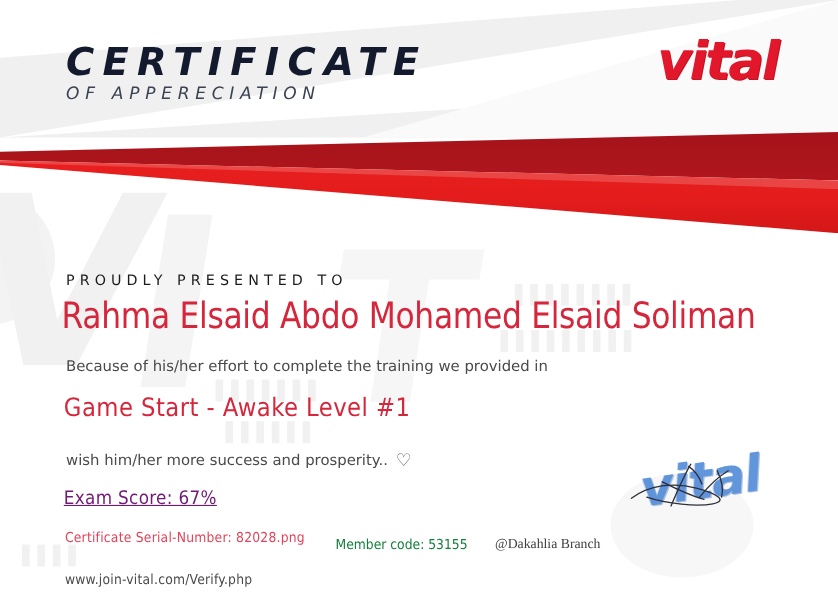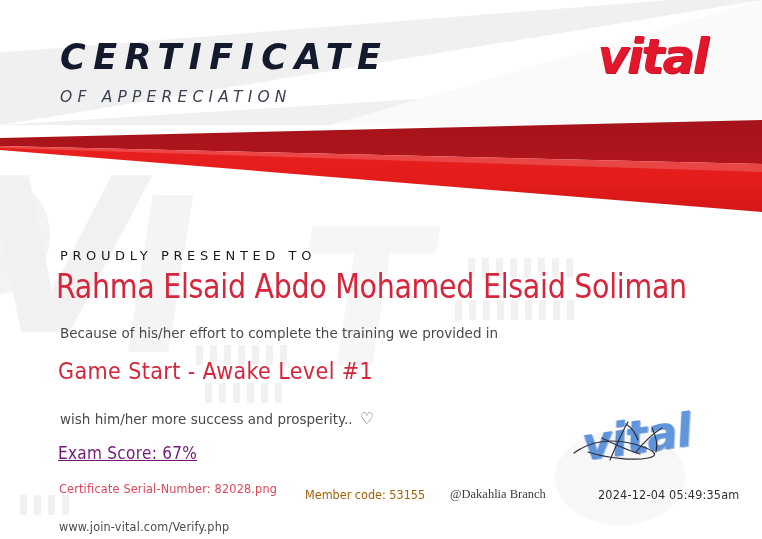--- a/index.html
+++ b/index.html
@@ -79,21 +79,21 @@
     font-size:35px; font-weight:bold;
     letter-spacing:7.5px;
     color:#131a2d;
     line-height:1;
   }
   .cert-sub {
     font-family:"DejaVu Sans", sans-serif;
     font-size:15.5px; font-weight:400;
     letter-spacing:5.2px;
     color:#3b4252;
-    margin-top:15px;
+    margin-top:3px;
     line-height:1;
   }
 
   .brand-logo {
     position:absolute; right:55px; top:32px;
     font-family:"DejaVu Sans", sans-serif;
     font-style:italic; font-weight:bold;
     font-size:48px;
     color:#e3172b;
     letter-spacing:-2px;
@@ -168,21 +168,21 @@
   .verify-url {
     position:absolute; left:59px; top:286px;
     font-family:"DejaVu Sans Condensed","DejaVu Sans", sans-serif;
     font-size:12.5px; color:#4a4a4a; letter-spacing:.2px;margin-top:18px;
   }
 
   
   .member-code {
     position:absolute; left:305px; top:487px;
     font-family:"DejaVu Sans Condensed","DejaVu Sans", sans-serif;
-    font-size:12.5px; color:#a16207;
+    font-size:12.5px; color:#15803d;
   }
   .branch {
     position:absolute; left:450px; top:487px;
     font-family:Liberation Serif, serif;
     font-size:12.5px; color:#3d3d3d;
   }
   .issued-date {
     position:absolute; left:598px; top:487px;
     font-family:"DejaVu Sans Condensed","DejaVu Sans", sans-serif;
     font-size:12.5px; color:#2f2f2f; letter-spacing:.2px;
@@ -288,21 +288,20 @@
       <span>wish him/her more success and prosperity..</span>
       <span class="heart-icon">♡</span>
     </div>
     <div class="score">Exam Score: 67%</div>
     <div class="serial">Certificate Serial-Number: 82028.png</div>
     <div class="verify-url">www.join-vital.com/Verify.php</div>
   </div>
 
   <div class="member-code">Member code: 53155</div>
   <div class="branch">@Dakahlia Branch</div>
-  <div class="issued-date">2024-12-04 05:49:35am</div>
 
   <div class="stamp">
     <div class="stamp-text">vital</div>
     <svg class="signature-svg" width="160" height="70" viewBox="0 0 160 70">
       <g fill="none" stroke="#2f2f3a" stroke-width="1.2" stroke-linecap="round">
         <path d="M8 45 C24 33, 46 30, 68 36 C86 41, 96 47, 82 50 C68 53, 40 50, 22 44"></path>
         <path d="M44 52 C50 38, 56 24, 62 14"></path>
         <path d="M36 30 C48 36, 60 42, 74 46"></path>
         <path d="M60 16 C66 20, 70 26, 72 32"></path>
         <path d="M70 44 C78 34, 86 26, 96 20"></path>

